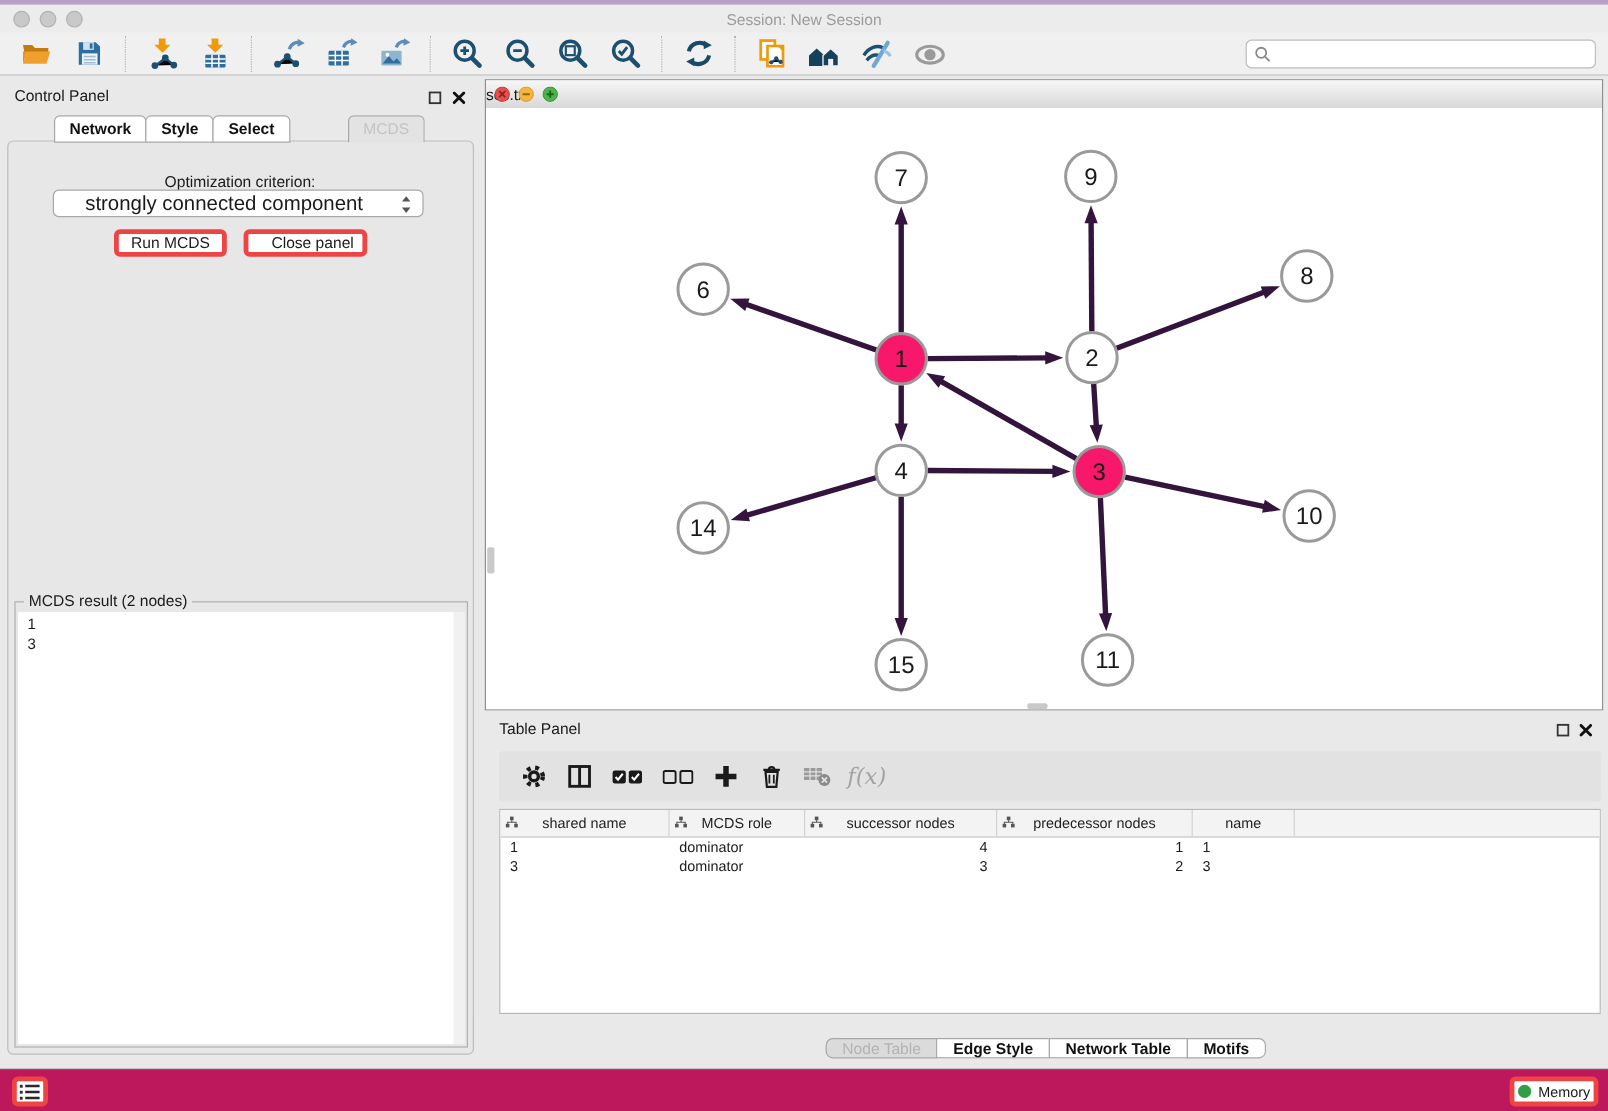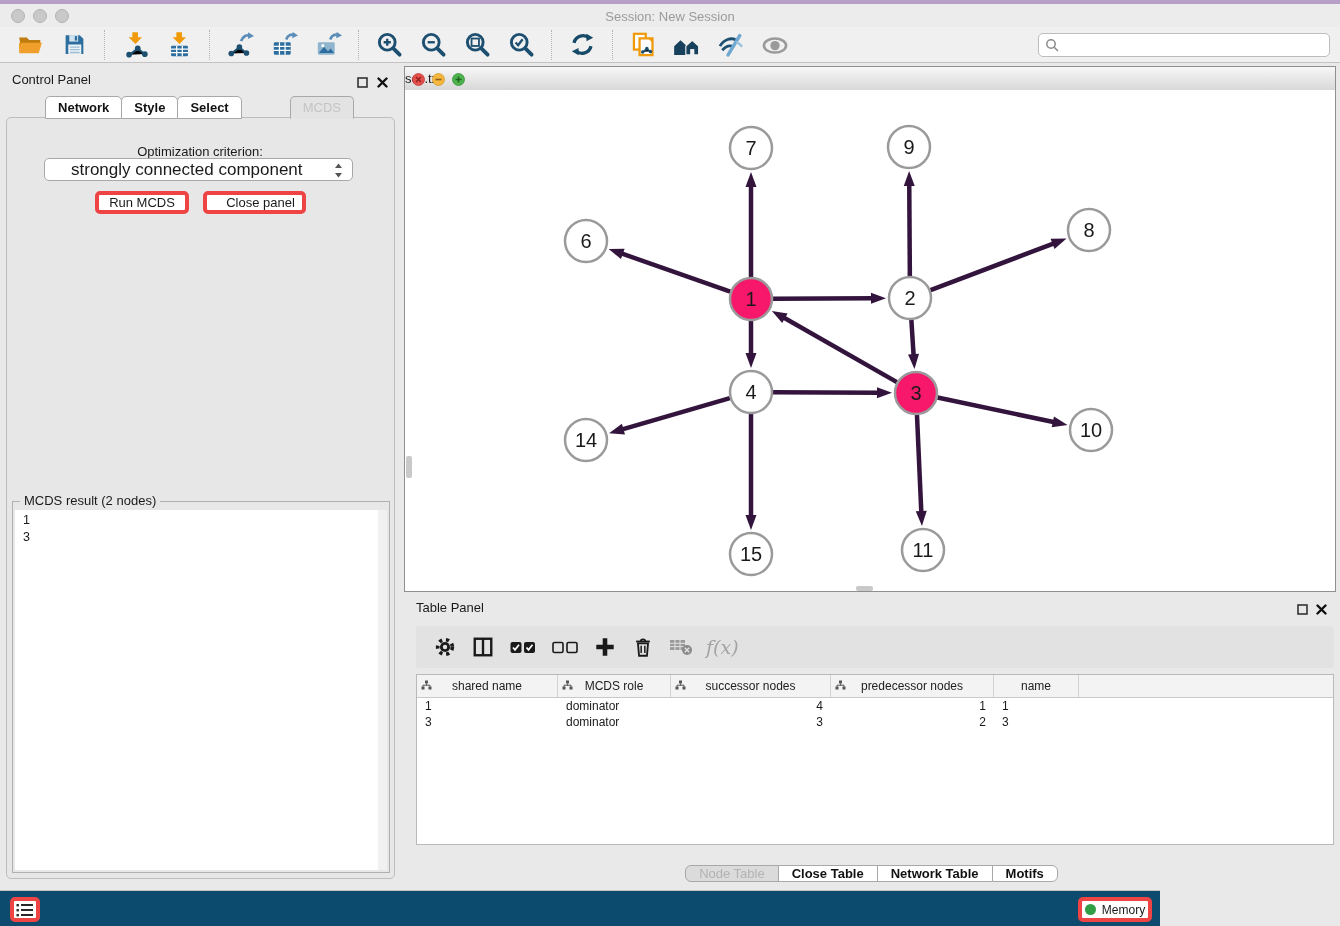--- a/index.html
+++ b/index.html
@@ -59,21 +59,21 @@
       border-right:1px solid #d2d2d2;box-sizing:border-box;height:22px;color:#222;}
   .tree-ic{position:absolute;left:4px;top:5px;}
   .tr{display:flex;height:16px;align-items:center;}
   .td{box-sizing:border-box;padding:0 8px;font-size:12px;overflow:hidden;white-space:nowrap;}
   #tp-tabs{left:404px;top:865px;width:936px;display:flex;justify-content:center;}
   .bttab{font-size:13px;font-weight:700;background:#fff;border:1px solid #a8a8a8;padding:0 13px;margin-left:-1px;color:#111;}
   .bttab:first-child{border-radius:6px 0 0 6px;}
   .bttab:last-child{border-radius:0 6px 6px 0;text-align:center;}
   .bttab.active{background:#dbdbdb;color:#b3b3b3;font-weight:400;}
   
-  #statusbar{left:0;top:890px;width:1160px;height:36px;background:#0c4a6e;border-top:1px solid #c2c2c2;box-sizing:border-box;}
+  #statusbar{left:0;top:890px;width:1340px;height:36px;background:#be185d;border-top:1px solid #c2c2c2;box-sizing:border-box;}
   #list-btn{position:absolute;left:10px;top:6px;width:30px;height:25px;}
   #memory-btn{position:absolute;right:8px;top:6px;width:74px;height:25px;font-size:12px;}
   #memory-dot{width:11px;height:11px;border-radius:50%;background:#2f9e44;margin-right:6px;}
 </style>
 </head>
 <body>
 
 <div id="app">
 
   <div class="abs" id="top-strip"></div>
@@ -481,21 +481,21 @@
           <div class="td" style="width: 141px; text-align: left;">3</div>
           <div class="td" style="width: 113px; text-align: left;">dominator</div>
           <div class="td" style="width: 160px; text-align: right;">3</div>
           <div class="td" style="width: 163px; text-align: right;">2</div>
           <div class="td" style="width: 85px; text-align: left;">3</div>
         </div>
       </div>
   </div>
   <div class="abs" id="tp-tabs">
       <span class="bttab active">Node Table</span>
-      <span class="bttab">Close Table</span>
+      <span class="bttab">Edge Style</span>
       <span class="bttab">Network Table</span>
       <span class="bttab">Motifs</span>
     </div>
 
   <div class="abs" id="statusbar">
     <div class="btn" id="list-btn">
       <svg width="18" height="16" viewBox="0 0 18 16">
           <g stroke="#2a2a2a" stroke-width="2.2">
             <path d="M5 3h12M5 8h12M5 13h12"></path>
           </g>

